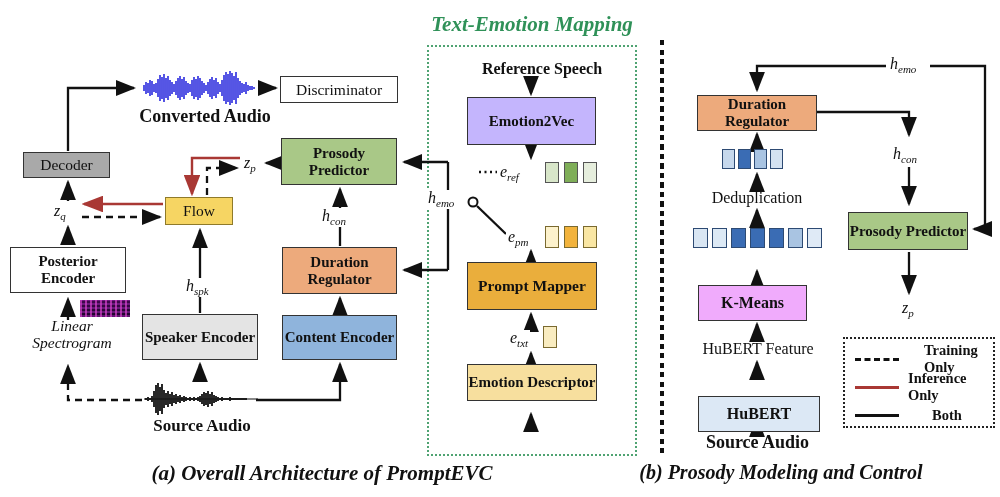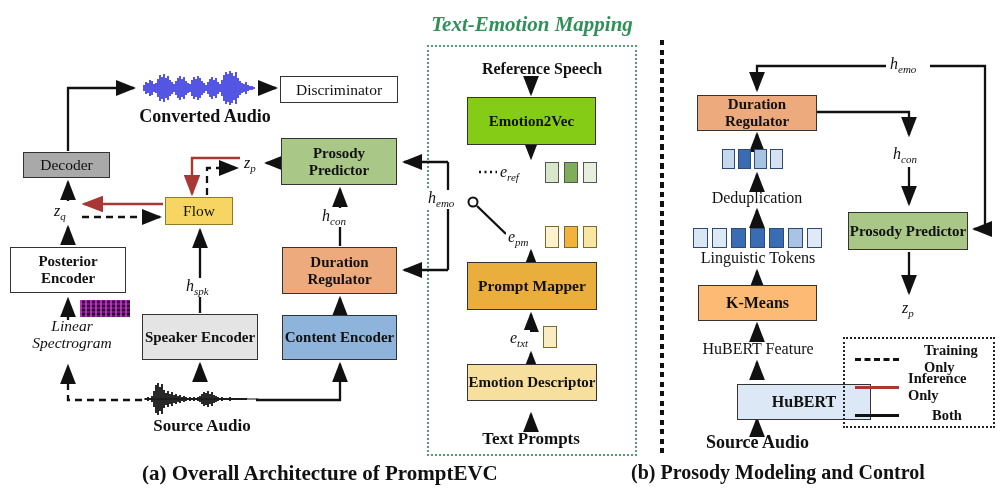--- a/index.html
+++ b/index.html
@@ -31,21 +31,21 @@
   .legend{position:absolute;left:843px;top:337px;width:152px;height:91px;
       border:2px dotted #222;z-index:3;box-sizing:border-box;}
   .leg-row{position:absolute;left:10px;width:132px;height:22px;display:flex;align-items:center;}
   .leg-line{width:44px;margin-right:9px;flex:none;}
   .leg-lab{font-weight:bold;font-size:14.5px;}
   .spectro{position:absolute;left:80px;top:300px;width:50px;height:17px;z-index:3;
       background:
         repeating-linear-gradient(90deg, rgba(225,70,210,.65) 0 2px, rgba(60,5,80,0) 2px 5px),
         repeating-linear-gradient(0deg, rgba(150,40,170,.55) 0 2px, transparent 2px 4px),
         linear-gradient(#42094f,#1c0428);}
-  .caption{position:absolute;z-index:3;font-weight:bold;}
+  .caption{position:absolute;z-index:3;font-weight:bold;font-style:italic;text-align:center;}
 </style>
 </head>
 <body>
 
 <div id="fig">
 
   <div class="tem-border"></div>
   <div class="divider"></div>
 
   <svg id="svg" width="1000" height="497">
@@ -165,21 +165,21 @@
   <div class="lbl b" style="left:146px;top:416px;width:112px;font-size:17px;">Source Audio</div>
 
   <span class="math" style="left:426px;top:190px;"><i>h</i><sub>emo</sub></span>
 
   <div class="caption" style="left:142px;top:461px;width:360px;font-size:21px;">(a) Overall Architecture of PromptEVC</div>
 
   <div class="lbl b i" style="left:424px;top:12px;width:216px;font-size:21px;color:#2f9158;">Text-Emotion Mapping</div>
 
   <div class="lbl b" style="left:467px;top:60px;width:150px;font-size:16px;">Reference Speech</div>
 
-  <div class="box" style="left:467px;top:97px;width:129px;height:48px;background:#84cc16;">
+  <div class="box" style="left:467px;top:97px;width:129px;height:48px;background:#c4b5fd;">
       <span>Emotion2Vec</span>
     </div>
 
   <span class="math" style="left:498px;top:164px;"><i>e</i><sub>ref</sub></span>
   <div class="tokrow tokrow-g" style="left:545px;top:162px;">
       <span class="tok" style="background: rgb(216, 230, 201);"></span>
       <span class="tok" style="background: rgb(127, 174, 88);"></span>
       <span class="tok" style="background: rgb(230, 238, 221);"></span>
     </div>
 
@@ -196,21 +196,20 @@
 
   <span class="math" style="left:508px;top:330px;"><i>e</i><sub>txt</sub></span>
   <div class="tokrow tokrow-y" style="left:543px;top:326px;">
       <span class="tok" style="background: rgb(249, 236, 192);"></span>
     </div>
 
   <div class="box" style="left:467px;top:364px;width:130px;height:37px;background:#f7df9e;">
       <span>Emotion Descriptor</span>
     </div>
 
-  <div class="lbl b" style="left:460px;top:429px;width:142px;font-size:17px;">Text Prompts</div>
 
   <span class="math" style="left:888px;top:56px;"><i>h</i><sub>emo</sub></span>
 
   <div class="box" style="left:697px;top:95px;width:120px;height:36px;background:#edaa7c;">
       <span>Duration Regulator</span>
     </div>
 
   <div class="tokrow tokrow-b4" style="left:722px;top:149px;">
       <span class="tok" style="background: rgb(198, 216, 236);"></span>
       <span class="tok" style="background: rgb(58, 108, 180);"></span>
@@ -223,29 +222,28 @@
   <div class="tokrow tokrow-b7" style="left:693px;top:228px;">
       <span class="tok" style="background: rgb(217, 230, 243);"></span>
       <span class="tok" style="background: rgb(220, 233, 245);"></span>
       <span class="tok" style="background: rgb(58, 108, 180);"></span>
       <span class="tok" style="background: rgb(58, 108, 180);"></span>
       <span class="tok" style="background: rgb(58, 108, 180);"></span>
       <span class="tok" style="background: rgb(169, 196, 226);"></span>
       <span class="tok" style="background: rgb(223, 234, 246);"></span>
     </div>
 
-  <div class="lbl smalllbl" style="left:697px;top:249px;width:122px;">Linguistic Tokens</div>
-
-  <div class="box" style="left:698px;top:285px;width:119px;height:36px;background:#fdba74;font-size:16px;">
+
+  <div class="box" style="left:698px;top:285px;width:109px;height:36px;background:#f0abfc;font-size:16px;">
       <span>K-Means</span>
     </div>
 
   <div class="lbl smalllbl" style="left:695px;top:340px;width:126px;">HuBERT Feature</div>
 
-  <div class="box" style="left:698px;top:384px;width:134px;height:36px;background:#dce8f5;font-size:16px;margin-left:39px;">
+  <div class="box" style="left:698px;top:396px;width:122px;height:36px;background:#dce8f5;font-size:16px;">
       <span>HuBERT</span>
     </div>
 
   <div class="lbl b" style="left:700px;top:432px;width:115px;font-size:18px;">Source Audio</div>
 
   <span class="math" style="left:891px;top:146px;"><i>h</i><sub>con</sub></span>
 
   <div class="box" style="left:848px;top:212px;width:120px;height:38px;background:#a9c887;">
       <span>Prosody Predictor</span>
     </div>

